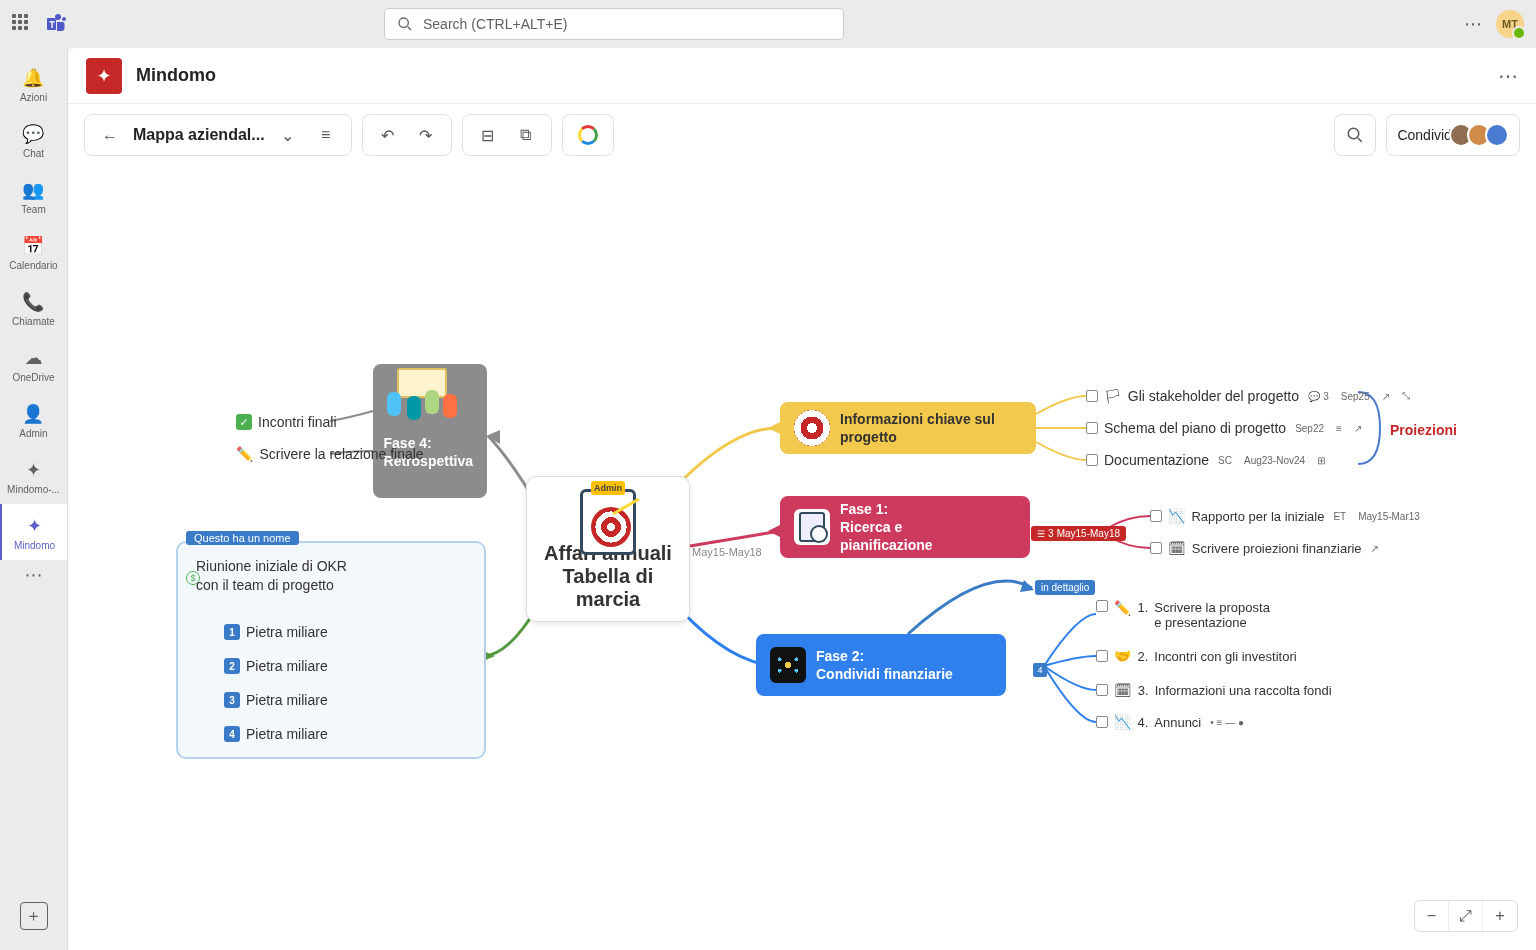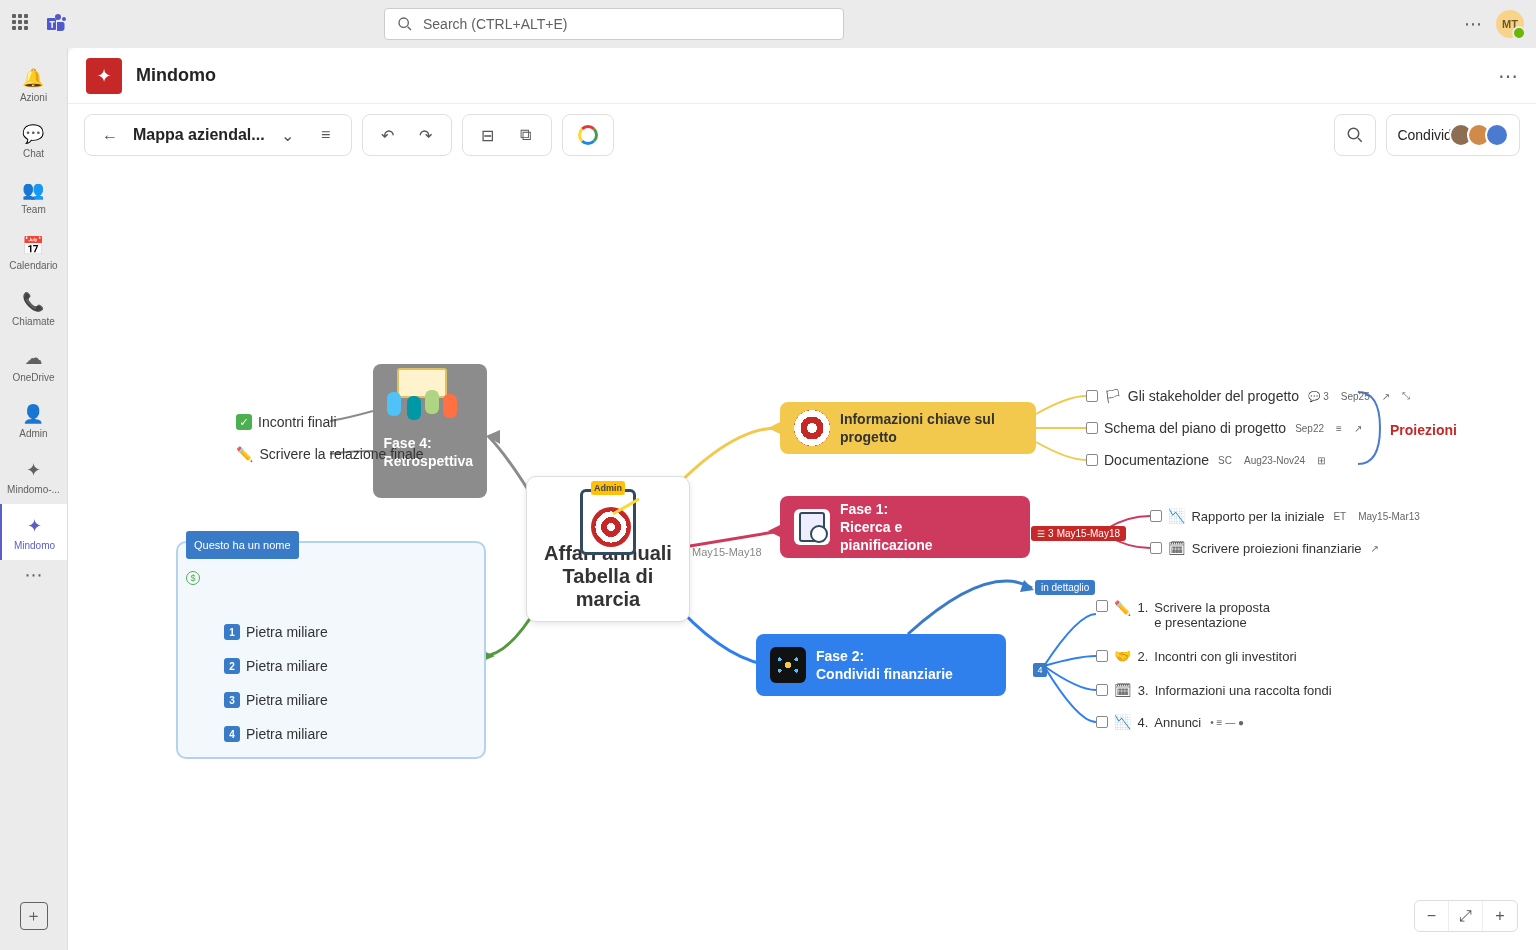--- a/index.html
+++ b/index.html
@@ -64,21 +64,21 @@
 .ph-red .icon::after{content:"";position:absolute;width:14px;height:14px;border:2px solid #324a5e;border-radius:50%;right:2px;bottom:2px;background:#fff}
 .ph-blue .icon{background:#111;position:relative}
 .ph-blue .icon::before{content:"";position:absolute;inset:4px;background:radial-gradient(circle at 50% 50%,#f2c94c 0 3px,transparent 3px),radial-gradient(circle at 20% 30%,#4fc3f7 0 2px,transparent 2px),radial-gradient(circle at 80% 30%,#4fc3f7 0 2px,transparent 2px),radial-gradient(circle at 20% 70%,#4fc3f7 0 2px,transparent 2px),radial-gradient(circle at 80% 70%,#4fc3f7 0 2px,transparent 2px)}
 .ph-green .icon{width:28px;height:28px;border-radius:50%;background:conic-gradient(#e53935 0 90deg,#1e88e5 90deg 180deg,#fdd835 180deg 270deg,#43a047 270deg 360deg);font-size:9px;display:flex;align-items:center;justify-content:center;color:#fff;font-weight:700}
 .plab{display:flex;flex-direction:column;line-height:1.3}
 .subnode{display:flex;align-items:center;gap:6px;color:#333;font-size:14px;white-space:nowrap}
 .subnode .cb{width:12px;height:12px;border:1.5px solid #888;border-radius:2px}
 .subnode .em{font-size:14px}
 .subnode.sm{font-size:13px}
 .badge{font-size:10px;color:#666;padding:0 3px}
-.group-label{position:absolute;background:#3a7bc8;color:#fff;font-size:11px;padding:8px 8px;border-radius:3px}
+.group-label{position:absolute;background:#3a7bc8;color:#fff;font-size:11px;padding:1px 8px;border-radius:3px}
 .kpi-box{position:absolute;left:108px;top:375px;width:310px;height:218px;border:2px solid #b5d2ed;border-radius:10px;background:#f3f8fd}
 .kpi-title{position:absolute;left:118px;top:365px}
 .kpi-item{position:absolute;left:128px;font-size:14px;color:#333;display:flex;align-items:center;gap:6px}
 .okrtxt{position:absolute;left:128px;top:391px;width:160px;font-size:14px;color:#333;line-height:1.35}
 .numbox{display:inline-flex;width:16px;height:16px;background:#3a7bc8;color:#fff;font-size:10px;font-weight:700;align-items:center;justify-content:center;border-radius:3px}
 .retroitem{position:absolute;font-size:14px;color:#333;display:flex;align-items:center;gap:6px}
 .check{background:#4caf50;color:#fff;width:16px;height:16px;border-radius:3px;font-size:11px;display:inline-flex;align-items:center;justify-content:center}
 .important{position:absolute;left:1322px;top:256px;color:#c62828;font-size:14px;font-weight:600}
 .detbadge{position:absolute;left:967px;top:414px;background:#3a7bc8;color:#fff;font-size:10px;padding:2px 6px;border-radius:3px}
 .datebadge{position:absolute;left:963px;top:360px;background:#c62828;color:#fff;font-size:10px;padding:2px 6px;border-radius:3px;display:flex;align-items:center;gap:3px}
@@ -393,20 +393,21 @@
           <span>Incontri finali</span>
         </div>
    <div class="retroitem" style="left:168px;top:280px">
           <span class="em">✏️</span>
           <span>Scrivere la relazione finale</span>
         </div>
 
    <div class="kpi-box"></div>
    <div class="group-label kpi-title">Questo ha un nome</div>
    <div class="dolico">$</div>
+   <div class="okrtxt">Riunione iniziale di OKR con il team di progetto</div>
    <div class="kpi-item" style="top:458px;left:150px">
           <span class="cb"></span>
           <span class="numbox">1</span>
           <span>Pietra miliare</span>
         </div>
    <div class="kpi-item" style="top:492px;left:150px">
           <span class="cb"></span>
           <span class="numbox">2</span>
           <span>Pietra miliare</span>
         </div>

